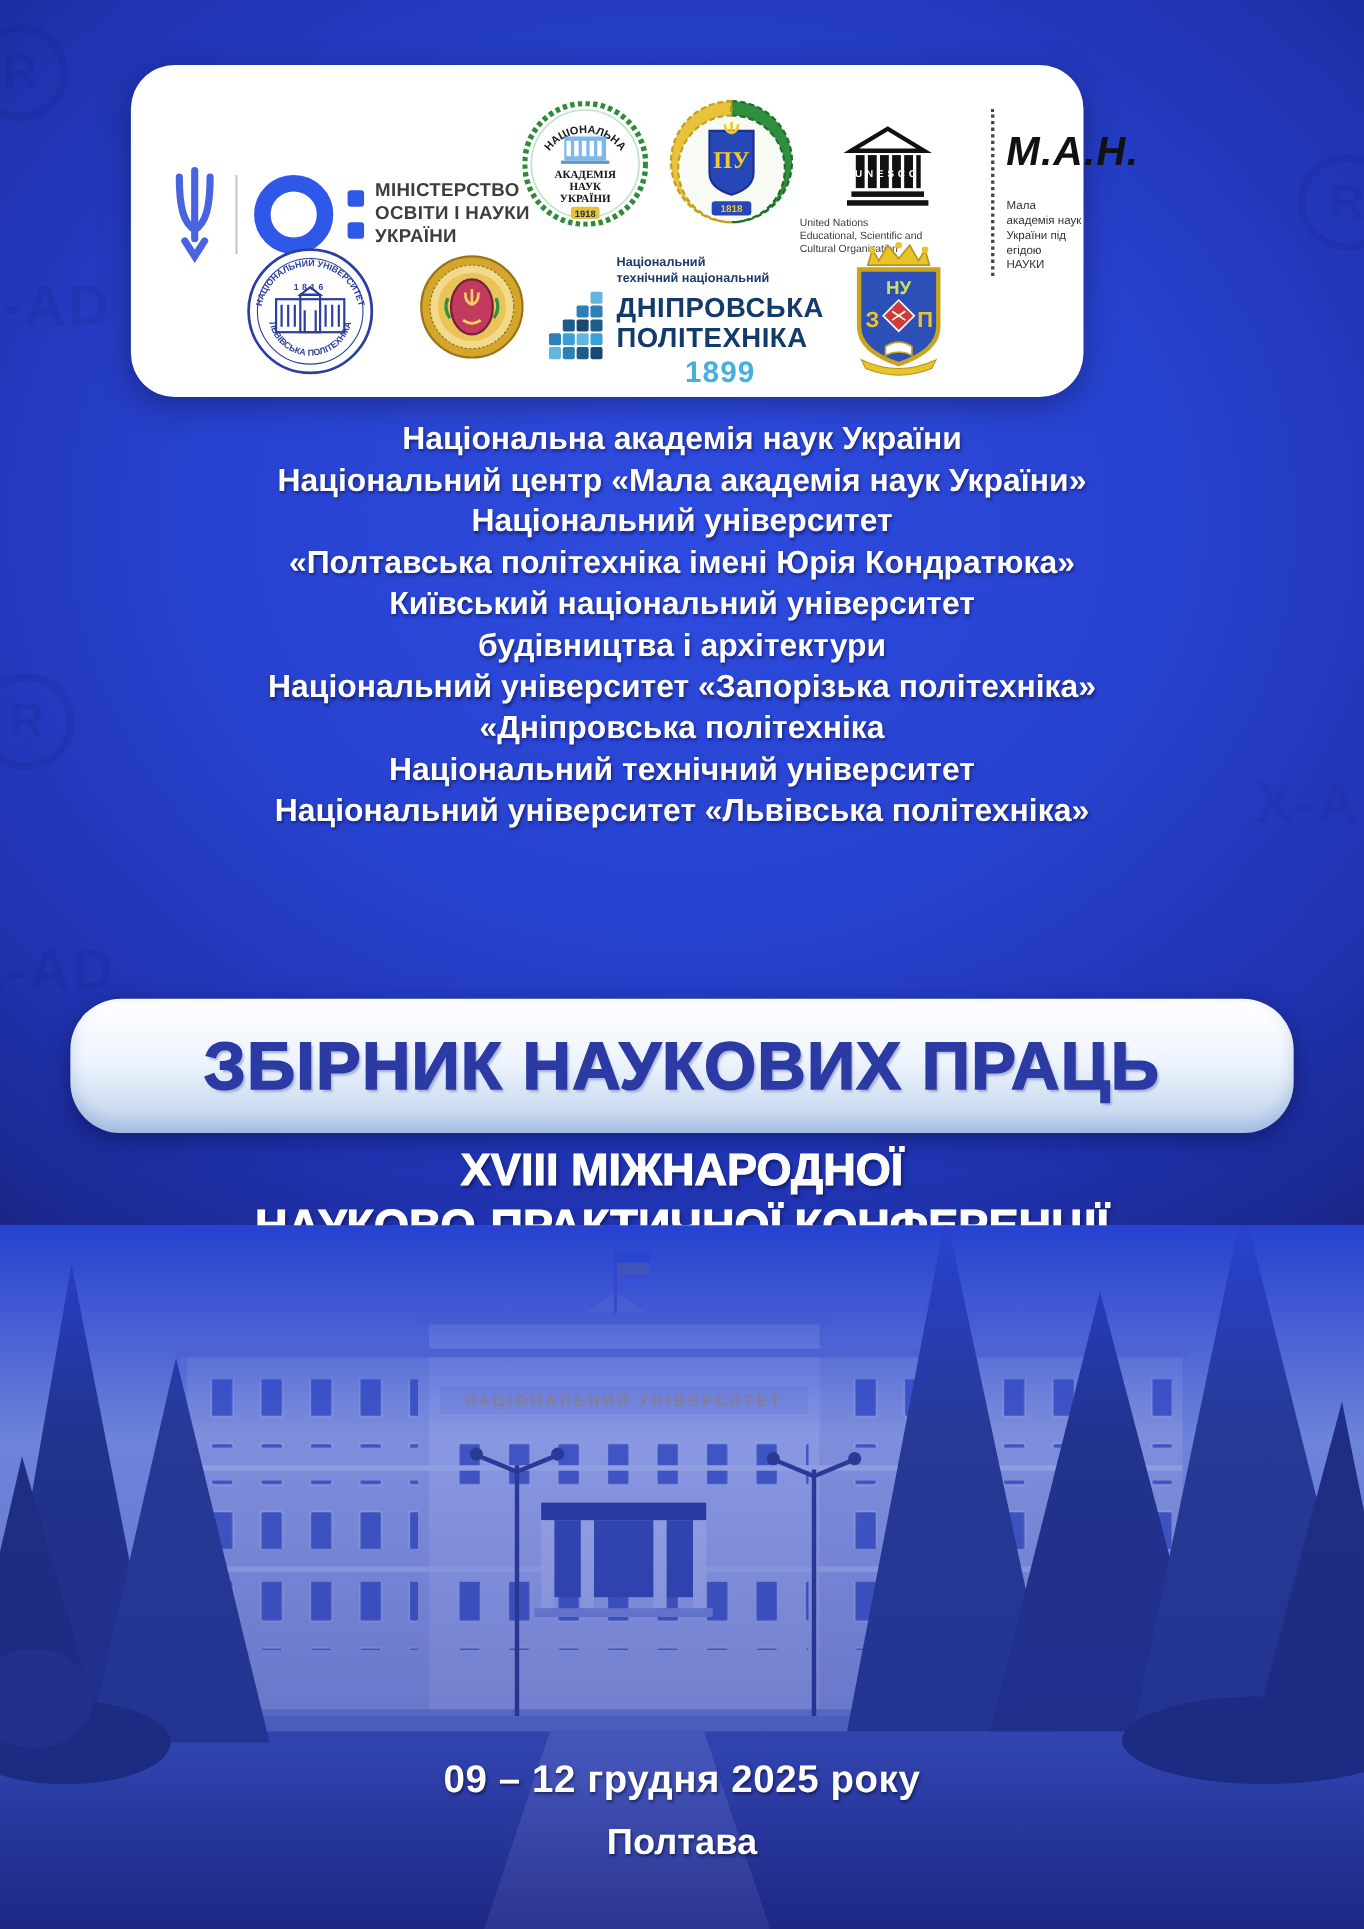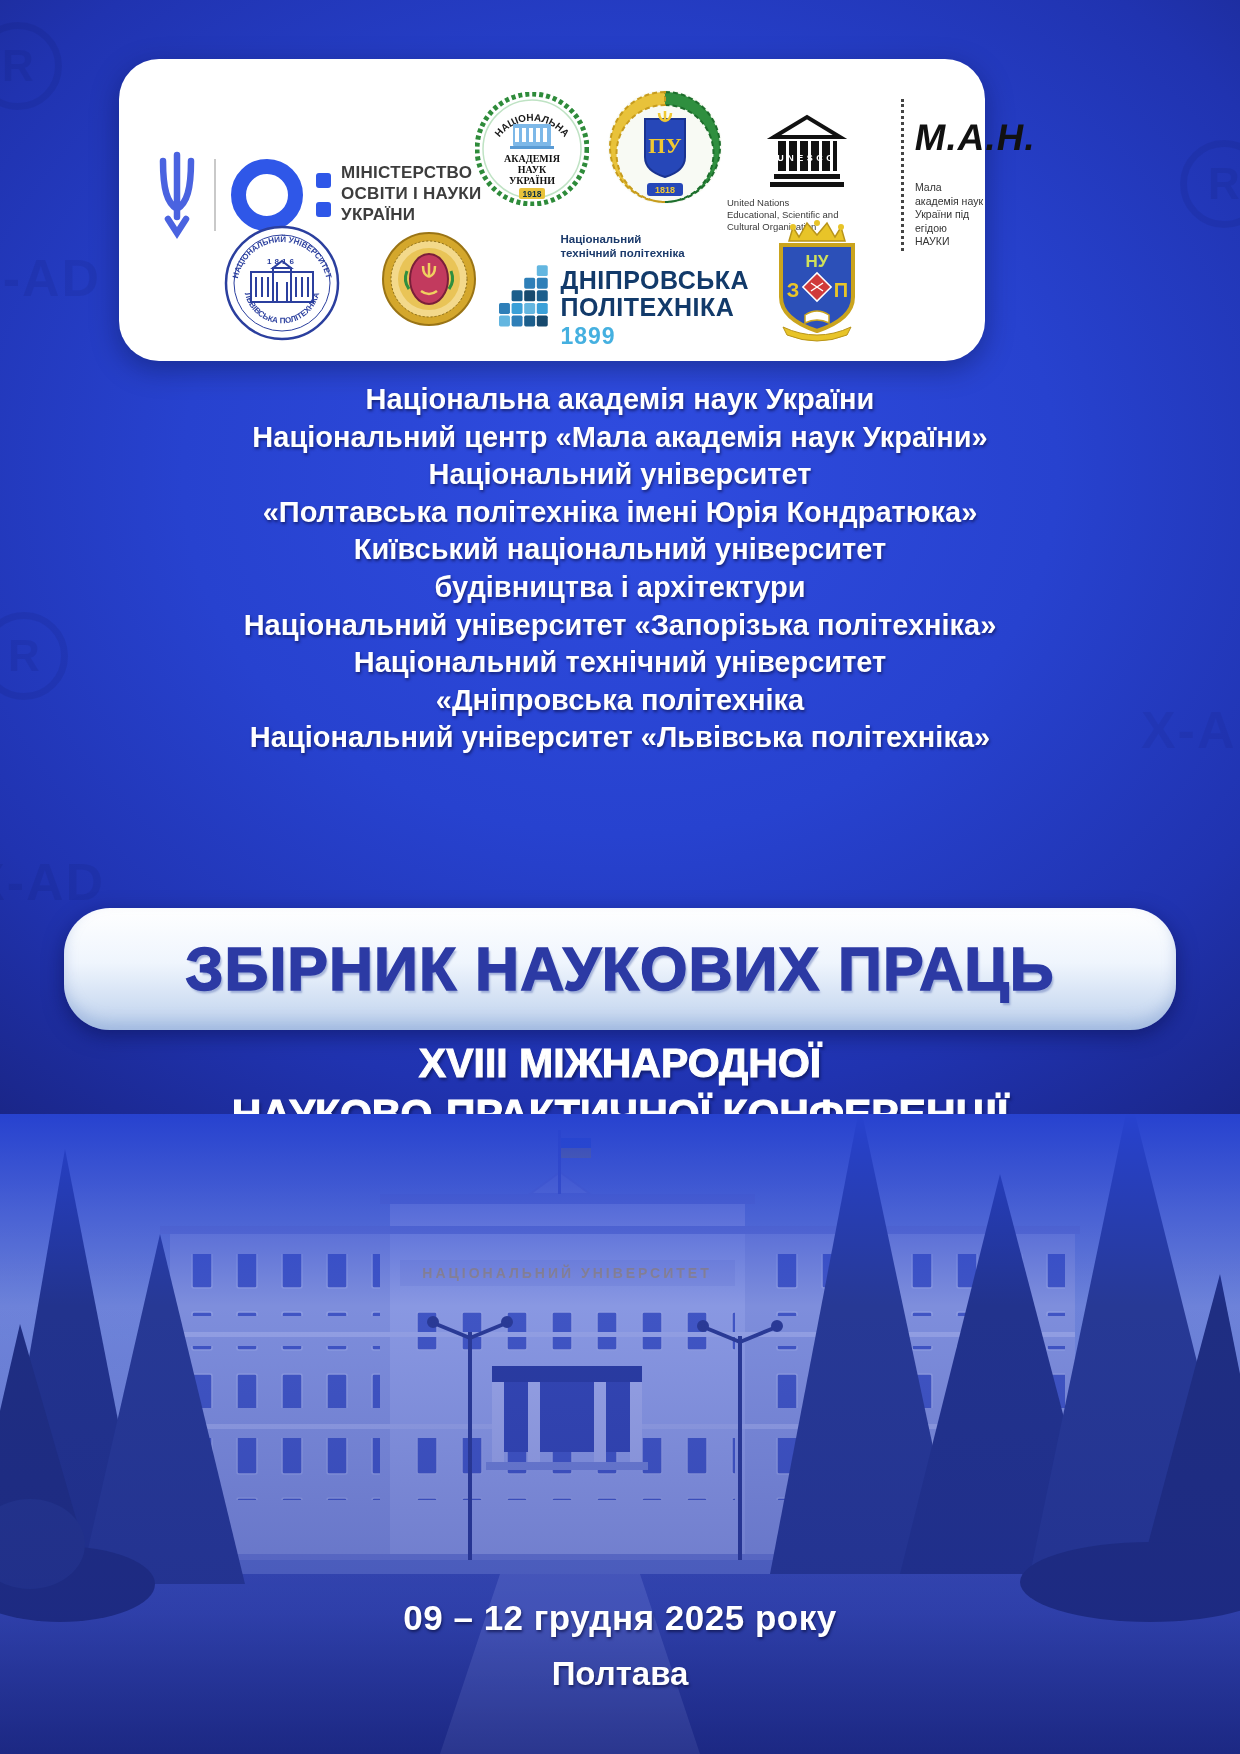--- a/index.html
+++ b/index.html
@@ -31,21 +31,21 @@
   .mon-text{font-size:17px;line-height:21px;font-weight:bold;color:#3d3d3d;letter-spacing:.3px;}
   .mon-ring{width:42px;height:42px;border:15px solid #2f57e8;border-radius:50%;}
   .mon-dot{width:15px;height:15px;background:#2f57e8;border-radius:3px;}
   .divider-v{width:0;border-left:2px solid #c9c9c9;}
   .dots-v{width:0;border-left:3px dotted #444;}
   .unesco-cap{font-size:9.5px;line-height:12px;color:#3a3a3a;text-align:left;}
   .man-logo{font-size:37px;font-weight:bold;color:#111;transform:skewX(-10deg);letter-spacing:1px;}
   .man-cap{font-size:10.5px;line-height:13.5px;color:#333;}
   .dnipro-top{font-size:11.5px;line-height:13.5px;color:#1b3a6b;font-weight:bold;}
   .dnipro-name{font-size:25px;line-height:27px;font-weight:bold;color:#123a6a;letter-spacing:.5px;}
-  .dnipro-year{font-size:23px;font-weight:bold;color:#45b0e0;letter-spacing:1px;}
+  .dnipro-year{font-size:27px;font-weight:bold;color:#45b0e0;letter-spacing:1px;text-align:center;}
 
   
   .org-list{
     position:absolute;left:40px;top:381px;width:1160px;
     text-align:center;color:#ffffff;
   }
   .org-line{
     height:37.6px;line-height:37.6px;font-size:29px;font-weight:bold;
     text-shadow:1px 2px 3px rgba(8,12,60,.6);
     white-space:nowrap;
@@ -242,21 +242,21 @@
         <rect x="46" y="87" width="20" height="20" rx="3" fill="#63b6e0"></rect>
         <rect x="46" y="110" width="20" height="20" rx="3" fill="#1b5e8c"></rect>
         <rect x="69" y="18" width="20" height="20" rx="3" fill="#63b6e0"></rect>
         <rect x="69" y="41" width="20" height="20" rx="3" fill="#2e7fb8"></rect>
         <rect x="69" y="64" width="20" height="20" rx="3" fill="#1b5e8c"></rect>
         <rect x="69" y="87" width="20" height="20" rx="3" fill="#3aa0d8"></rect>
         <rect x="69" y="110" width="20" height="20" rx="3" fill="#174a6e"></rect>
       </svg>
       <div style="padding-top:8px;">
         <div class="dnipro-top">Національний</div>
-        <div class="dnipro-top">технічний політехніка</div>
+        <div class="dnipro-top">технічний національний</div>
         <div class="dnipro-name" style="margin-top:7px;">ДНІПРОВСЬКА</div>
         <div class="dnipro-name">ПОЛІТЕХНІКА</div>
         <div class="dnipro-year" style="margin-top:2px;">1899</div>
       </div>
     </div>
 
     <svg class="abs" style="left:652px;top:160px;" width="92" height="124" viewBox="0 0 92 124">
       <path d="M18 22 l4 -14 6 10 8 -14 10 12 10 -12 8 14 6 -10 4 14 Z" fill="#e8c428" stroke="#b8941a" stroke-width="1.5"></path>
       <circle cx="22" cy="8" r="3" fill="#e8c428"></circle>
         <circle cx="46" cy="4" r="3" fill="#e8c428"></circle>
@@ -273,22 +273,22 @@
   </div>
 
   <div class="org-list">
     <div class="org-line">Національна академія наук України</div>
     <div class="org-line">Національний центр «Мала академія наук України»</div>
     <div class="org-line">Національний університет</div>
     <div class="org-line">«Полтавська політехніка імені Юрія Кондратюка»</div>
     <div class="org-line">Київський національний університет</div>
     <div class="org-line">будівництва і архітектури</div>
     <div class="org-line">Національний університет «Запорізька політехніка»</div>
+    <div class="org-line">«Дніпровська політехніка</div>
     <div class="org-line">Національний технічний університет</div>
-    <div class="org-line">«Дніпровська політехніка</div>
     <div class="org-line">Національний університет «Львівська політехніка»</div>
   </div>
 
   <div class="banner">
     <div class="banner-title">ЗБІРНИК НАУКОВИХ ПРАЦЬ</div>
   </div>
 
   <div class="conf">
     <div class="conf-line">XVIII МІЖНАРОДНОЇ</div>
     <div class="conf-line">НАУКОВО-ПРАКТИЧНОЇ КОНФЕРЕНЦІЇ</div>

